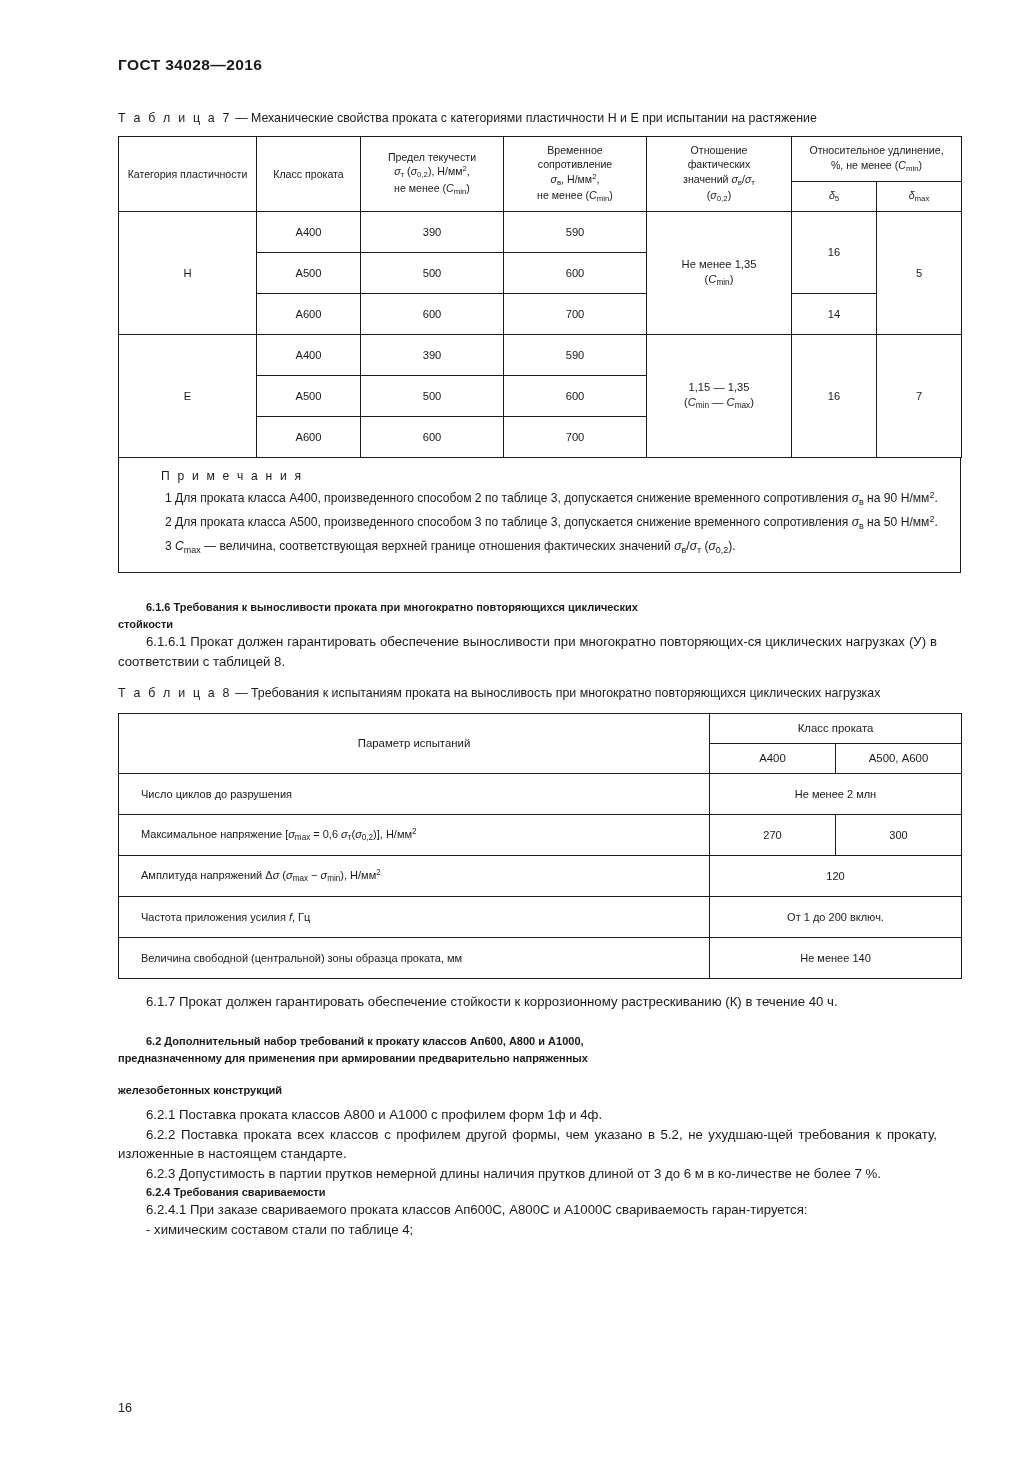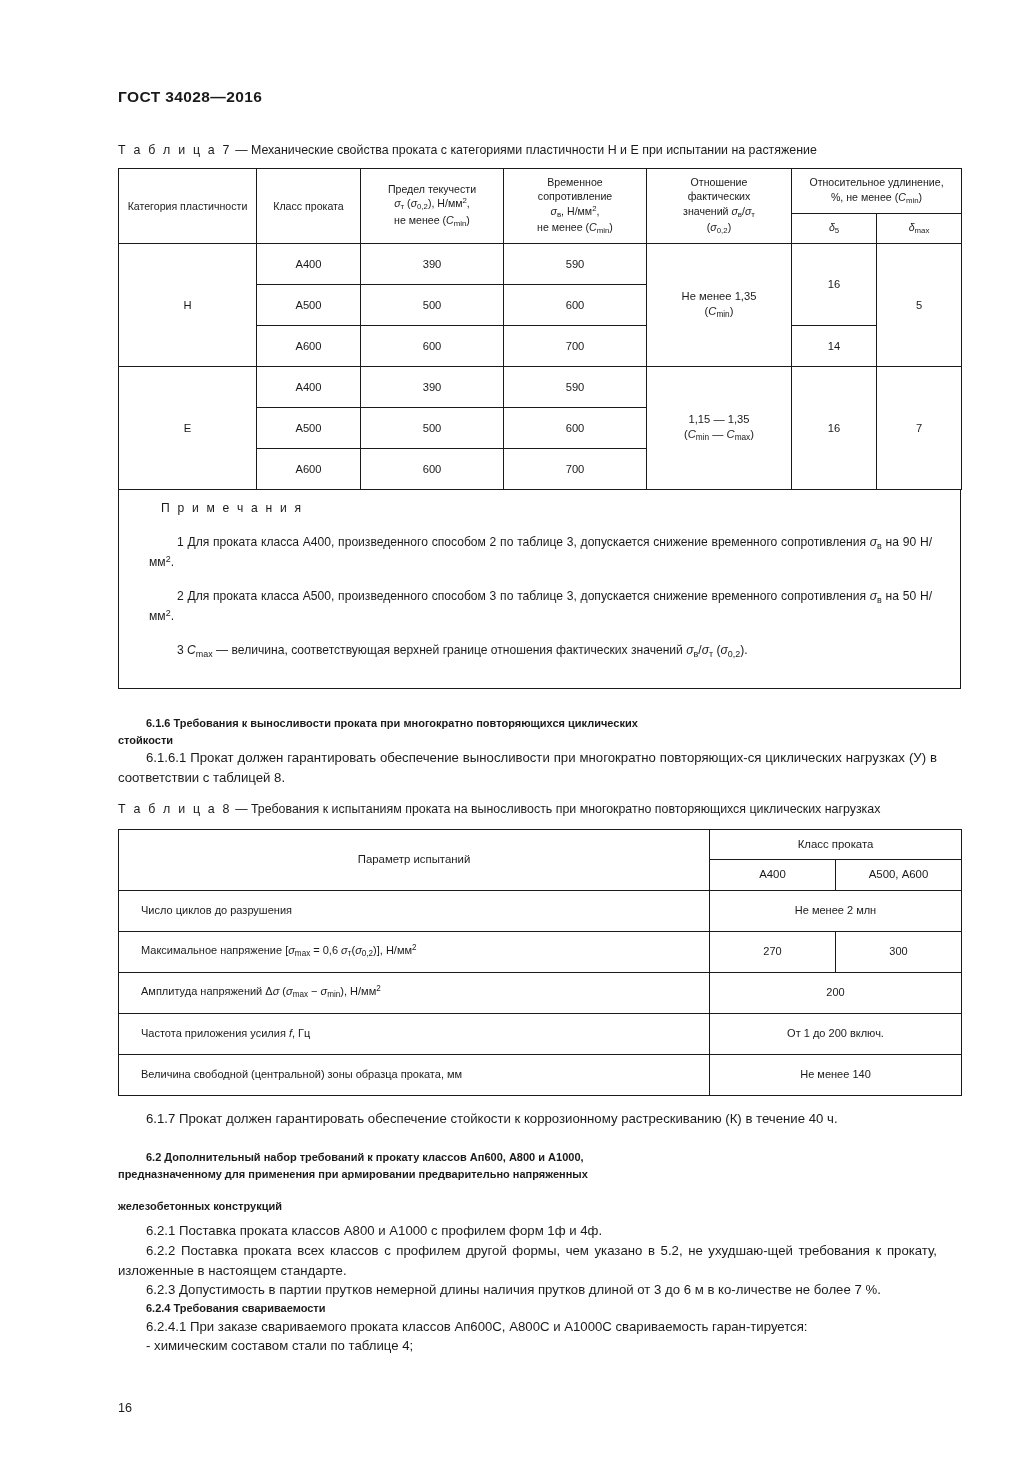--- a/index.html
+++ b/index.html
@@ -12,21 +12,21 @@
     height: 1461px;
     font-family: "Liberation Sans", sans-serif;
     color: #1a1a1a;
     position: relative;
   }
   .page {
     position: relative;
     width: 1009px;
     height: 1461px;
     box-sizing: border-box;
-    padding: 88px 72px 40px 118px;
+    padding: 56px 72px 40px 118px;
   }
   .doc-header {
     font-size: 15.5px;
     font-weight: bold;
     letter-spacing: 0.4px;
     margin-bottom: 36px;
   }
   .tbl-caption {
     font-size: 12.4px;
     line-height: 1.45;
@@ -67,21 +67,21 @@
     padding: 9px 12px 11px 14px;
     font-size: 12.1px;
     line-height: 1.5;
   }
   .notes .nt-title {
     letter-spacing: 2.2px;
     margin-left: 28px;
     margin-bottom: 3px;
   }
   .notes p {
-    margin: 16px;
+    margin: 4px;
     text-indent: 28px;
     text-align: justify;
   }
   .sec-head {
     font-weight: bold;
     font-size: 11px;
     line-height: 1.5;
     margin-top: 26px;
     text-indent: 28px;
   }
@@ -267,21 +267,21 @@
           <td class="param">Число циклов до разрушения</td>
           <td class="val" colspan="2">Не менее 2 млн</td>
         </tr>
         <tr>
           <td class="param">Максимальное напряжение [<span class="ital">σ</span><sub>max</sub> = 0,6 <span class="ital">σ</span><sub>т</sub>(<span class="ital">σ</span><sub>0,2</sub>)], Н/мм<sup>2</sup></td>
           <td class="val">270</td>
           <td class="val">300</td>
         </tr>
         <tr>
           <td class="param">Амплитуда напряжений Δ<span class="ital">σ</span> (<span class="ital">σ</span><sub>max</sub> − <span class="ital">σ</span><sub>min</sub>), Н/мм<sup>2</sup></td>
-          <td class="val" colspan="2">200</td>
+          <td class="val" colspan="2">120</td>
         </tr>
         <tr>
           <td class="param">Частота приложения усилия <span class="ital">f</span>, Гц</td>
           <td class="val" colspan="2">От 1 до 200 включ.</td>
         </tr>
         <tr>
           <td class="param">Величина свободной (центральной) зоны образца проката, мм</td>
           <td class="val" colspan="2">Не менее 140</td>
         </tr>
       </tbody>

